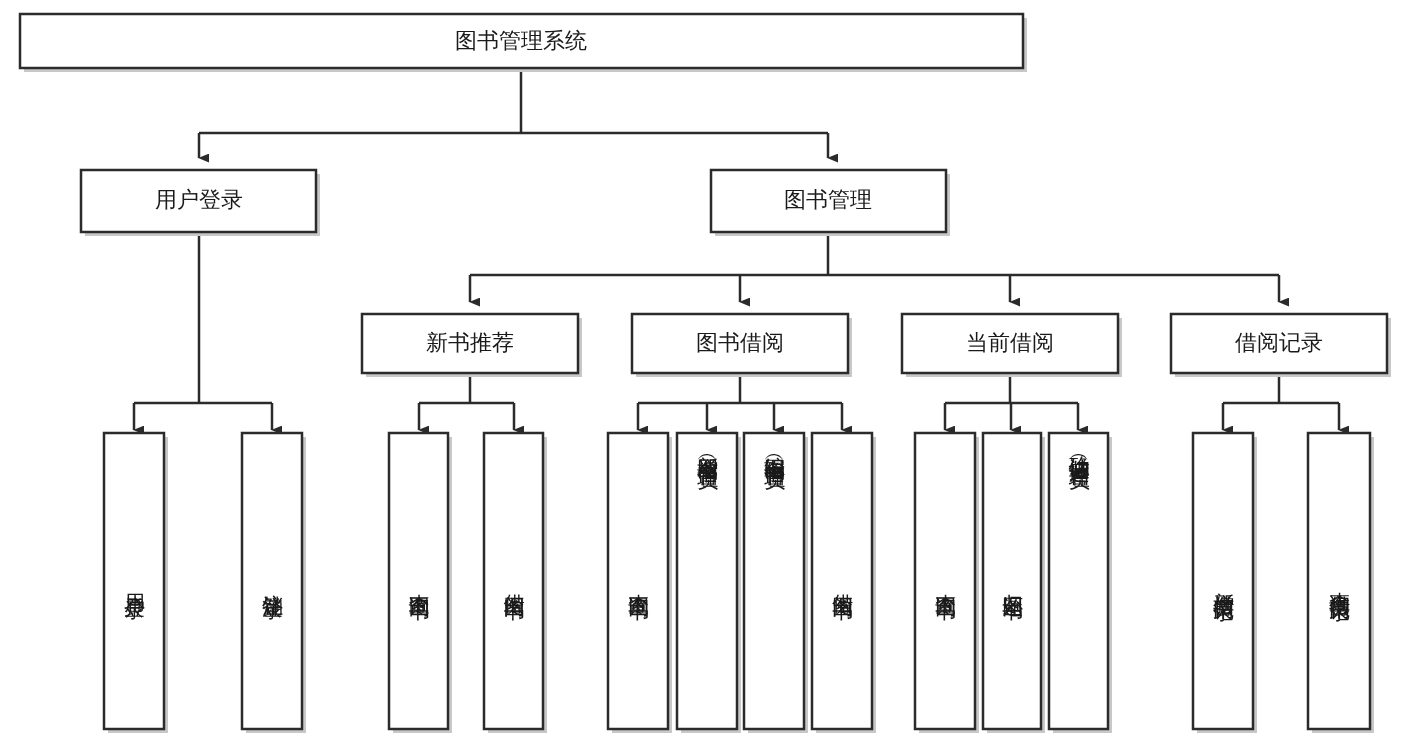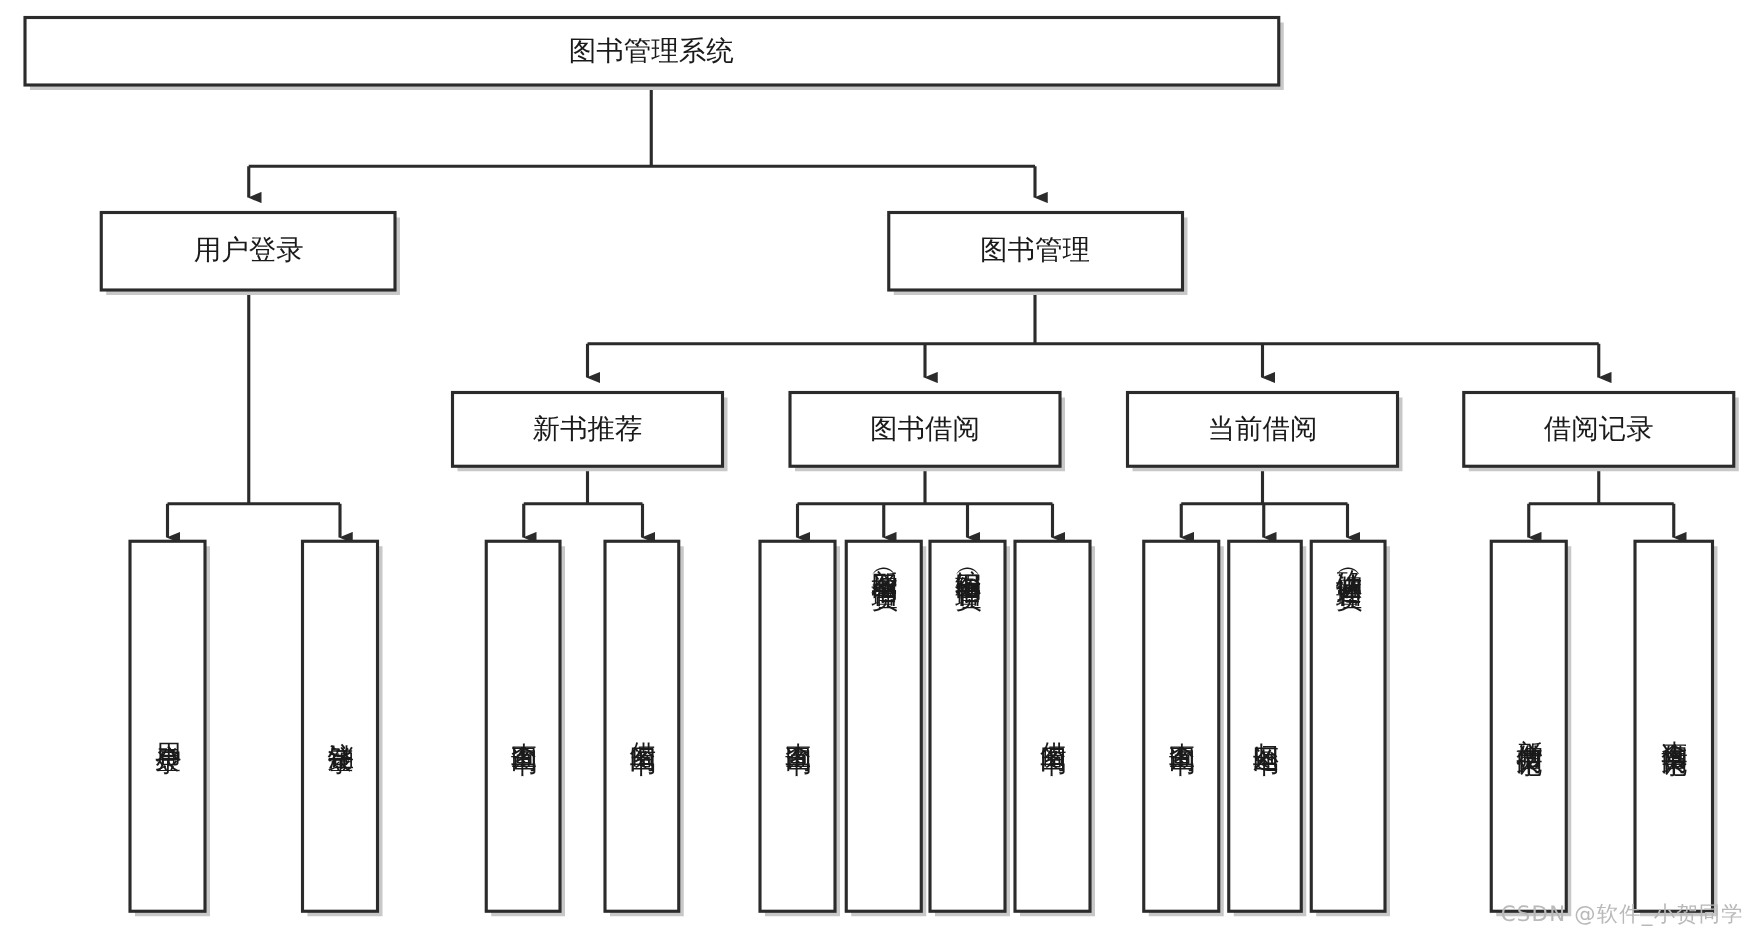--- a/index.html
+++ b/index.html
@@ -214,14 +214,13 @@
     <span class="v-label" style="margin-top:6px;">确认归还（管理员）</span>
   </div>
 
   <div class="v-label-wrap" style="left:1193px;top:433px;width:60px;height:296px;">
     <span class="v-label">新增借阅记录</span>
   </div>
   <div class="v-label-wrap" style="left:1308px;top:433px;width:62px;height:296px;">
     <span class="v-label">查询借阅记录</span>
   </div>
 
-  <div id="watermark">CSDN @软件_小贺同学</div>
 </div>
 
 </body></html>

